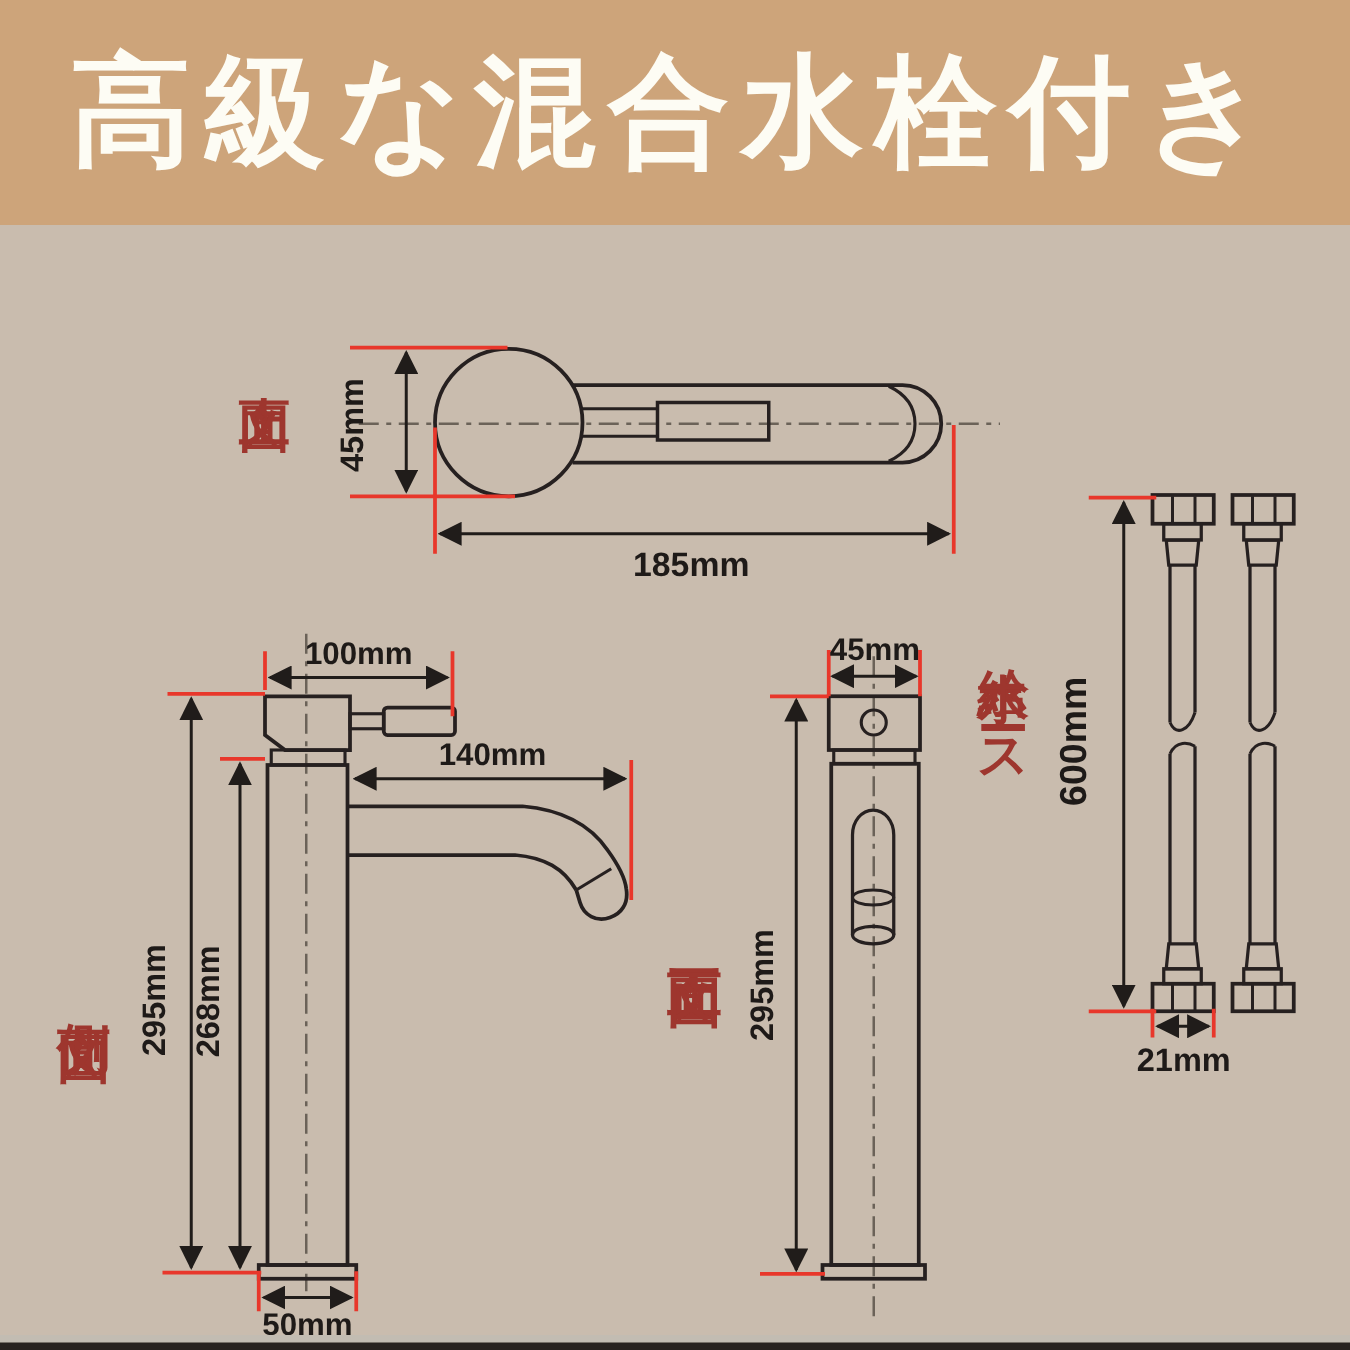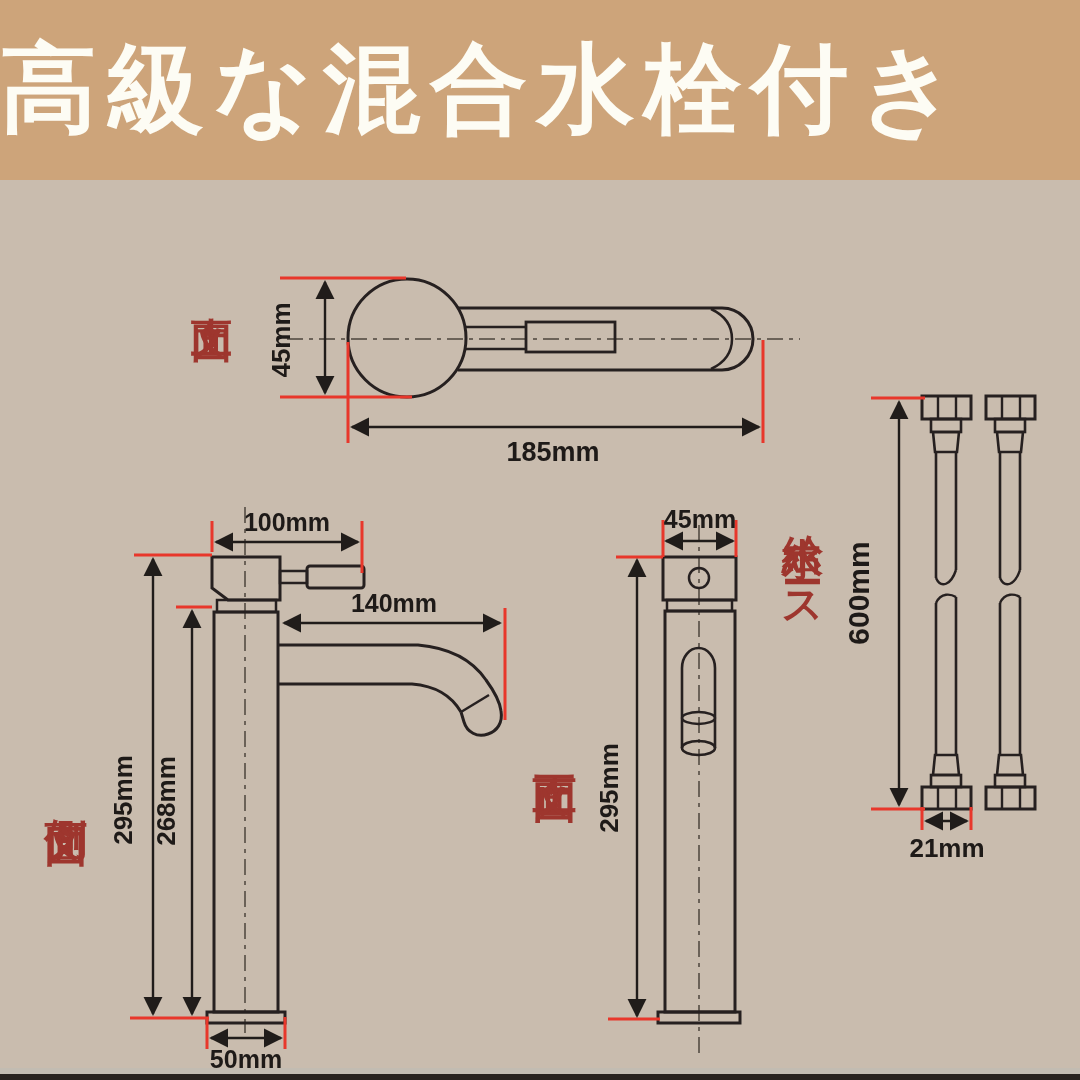--- a/index.html
+++ b/index.html
@@ -3,21 +3,21 @@
 <meta charset="utf-8">
 <style>
   html,body{margin:0;padding:0;background:#8a8178;}
   #stage{
     position:relative;width:1080px;height:1080px;margin:0 auto;
     background:#c9bcae;overflow:hidden;
     font-family:"Liberation Sans","DejaVu Sans",sans-serif;
   }
   .banner{
     position:absolute;left:0;top:0;width:1080px;height:180px;
-    background:#cda47a;display:flex;align-items:center;justify-content:flex-start;
+    background:#cda47a;display:flex;align-items:center;justify-content:center;
   }
   .banner h1{
     margin:0;color:#fdfcf4;font-size:97px;font-weight:800;letter-spacing:10px;
     white-space:nowrap;
   }
   .vlabel{
     position:absolute;writing-mode:vertical-rl;line-height:1;
     color:#9e362e;font-weight:800;letter-spacing:4px;
   }
   #label-top   {left:191px;top:284px;font-size:41px;}

